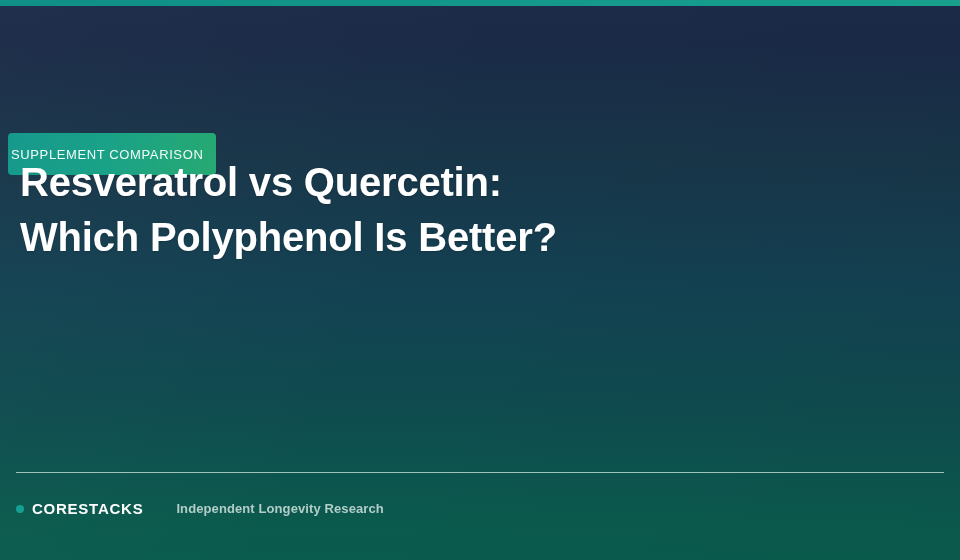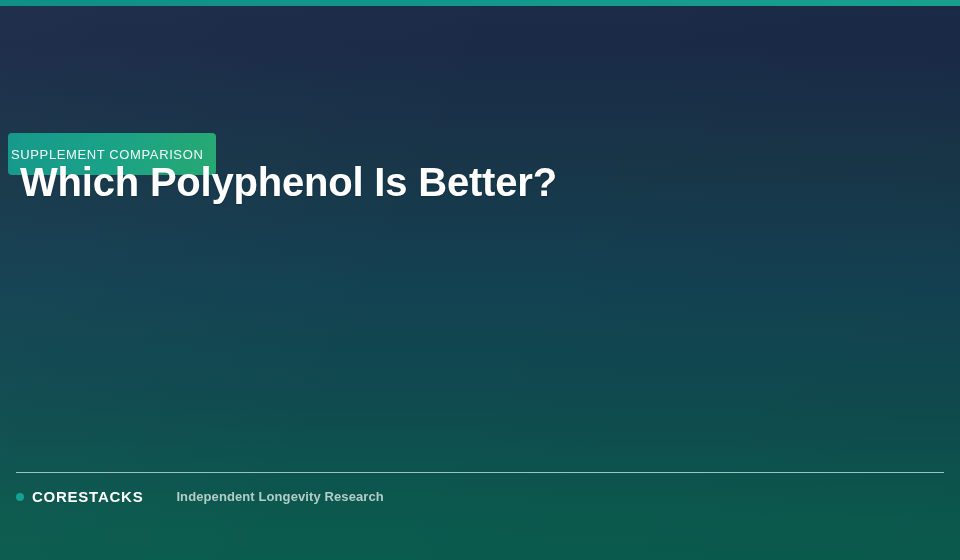--- a/index.html
+++ b/index.html
@@ -97,21 +97,21 @@
     left: 16px;
     top: 472px;
     width: 928px;
     height: 1px;
     background: rgba(214, 238, 233, 0.72);
     z-index: 4;
   }
   .footer {
     position: absolute;
     left: 16px;
-    top: 488px;
+    top: 500px;
     display: flex;
     align-items: center;
     z-index: 4;
   }
   .brand-dot {
     width: 8px;
     height: 8px;
     border-radius: 50%;
     background: #16a094;
     margin-right: 8px;
@@ -138,20 +138,21 @@
 
 <div class="slide">
 
   <div class="top-accent"></div>
 
   <div class="eyebrow-badge">
     <span class="label">SUPPLEMENT COMPARISON</span>
   </div>
 
   <div class="title-block">
+    <span class="title-line">Resveratrol vs Quercetin:</span>
     <span class="title-line">Which Polyphenol Is Better?</span>
   </div>
 
   <div class="footer-divider"></div>
 
   <div class="footer">
     <span class="brand-dot"></span>
     <span class="brand-name">CORESTACKS</span>
     <span class="brand-tagline">Independent Longevity Research</span>
   </div>

